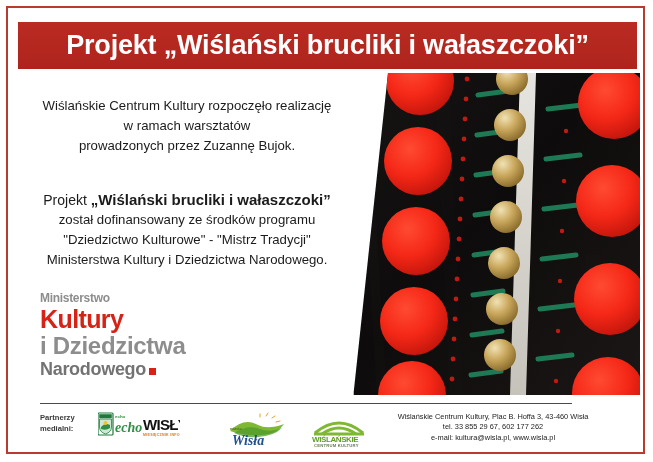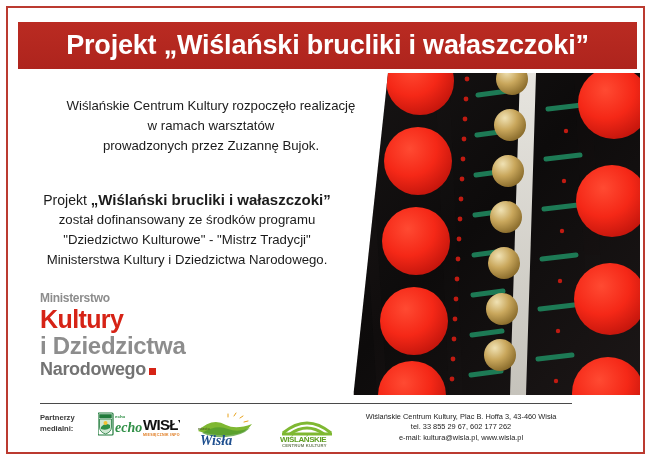--- a/index.html
+++ b/index.html
@@ -72,21 +72,20 @@
     text-align: center;
     color: #1b1b1b;
     font-family: "Liberation Sans", sans-serif;
   }
   #para-1 {
     left: 8px;
     top: 96px;
     width: 358px;
     font-size: 13.2px;
     line-height: 20px;
-    padding-left: 24px;
   }
   #para-2 {
     left: 8px;
     top: 190px;
     width: 358px;
     font-size: 13.2px;
     line-height: 20px;
   }
   #para-2 .lead {
     font-size: 14px;
@@ -148,21 +147,21 @@
     flex: none;
   }
 
   .logo-slot { flex: none; display: flex; align-items: center; }
 
   
   #logo-echo-wisly { margin-left: 6px; }
   
   #logo-oxpl { margin-left: 20px; }
   
-  #logo-wisla { margin-left: 14px; }
+  #logo-wisla { margin-left: 46px; }
   
   #logo-wck { margin-left: 20px; }
 
   #contact-block {
     margin-left: 18px;
     font-size: 7.4px;
     line-height: 10.4px;
     color: #1b1b1b;
     text-align: center;
     flex: none;

